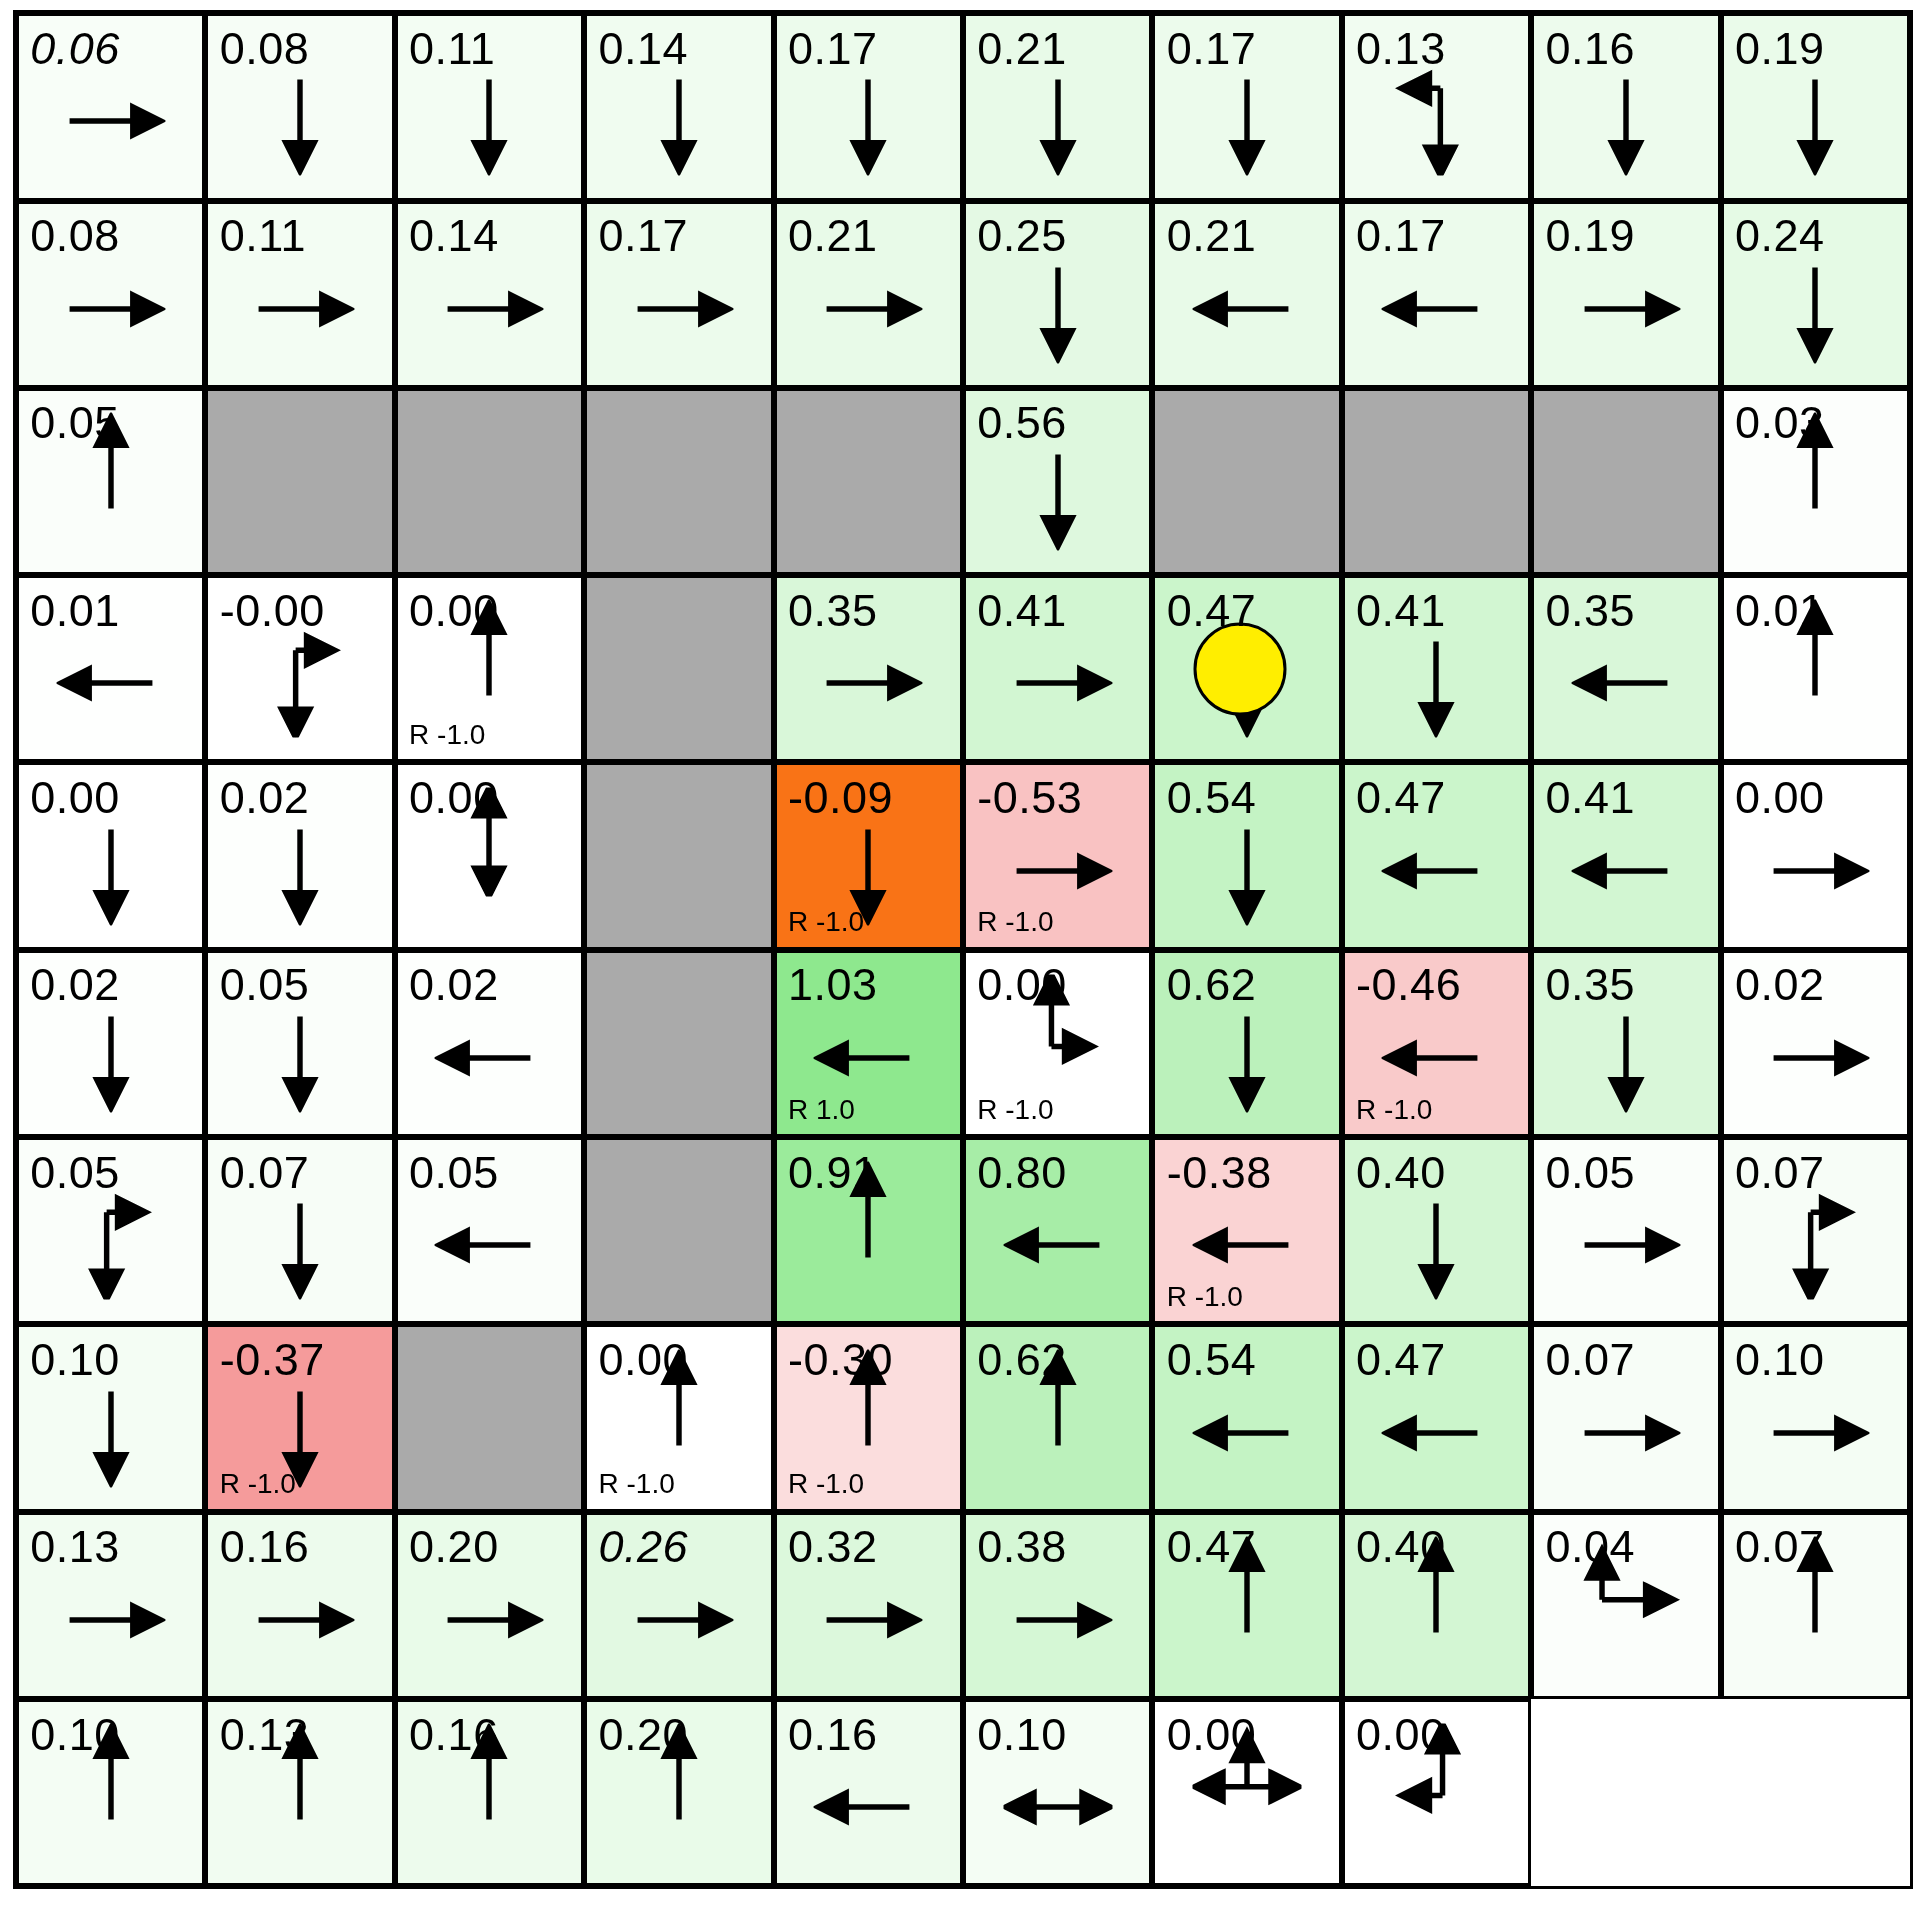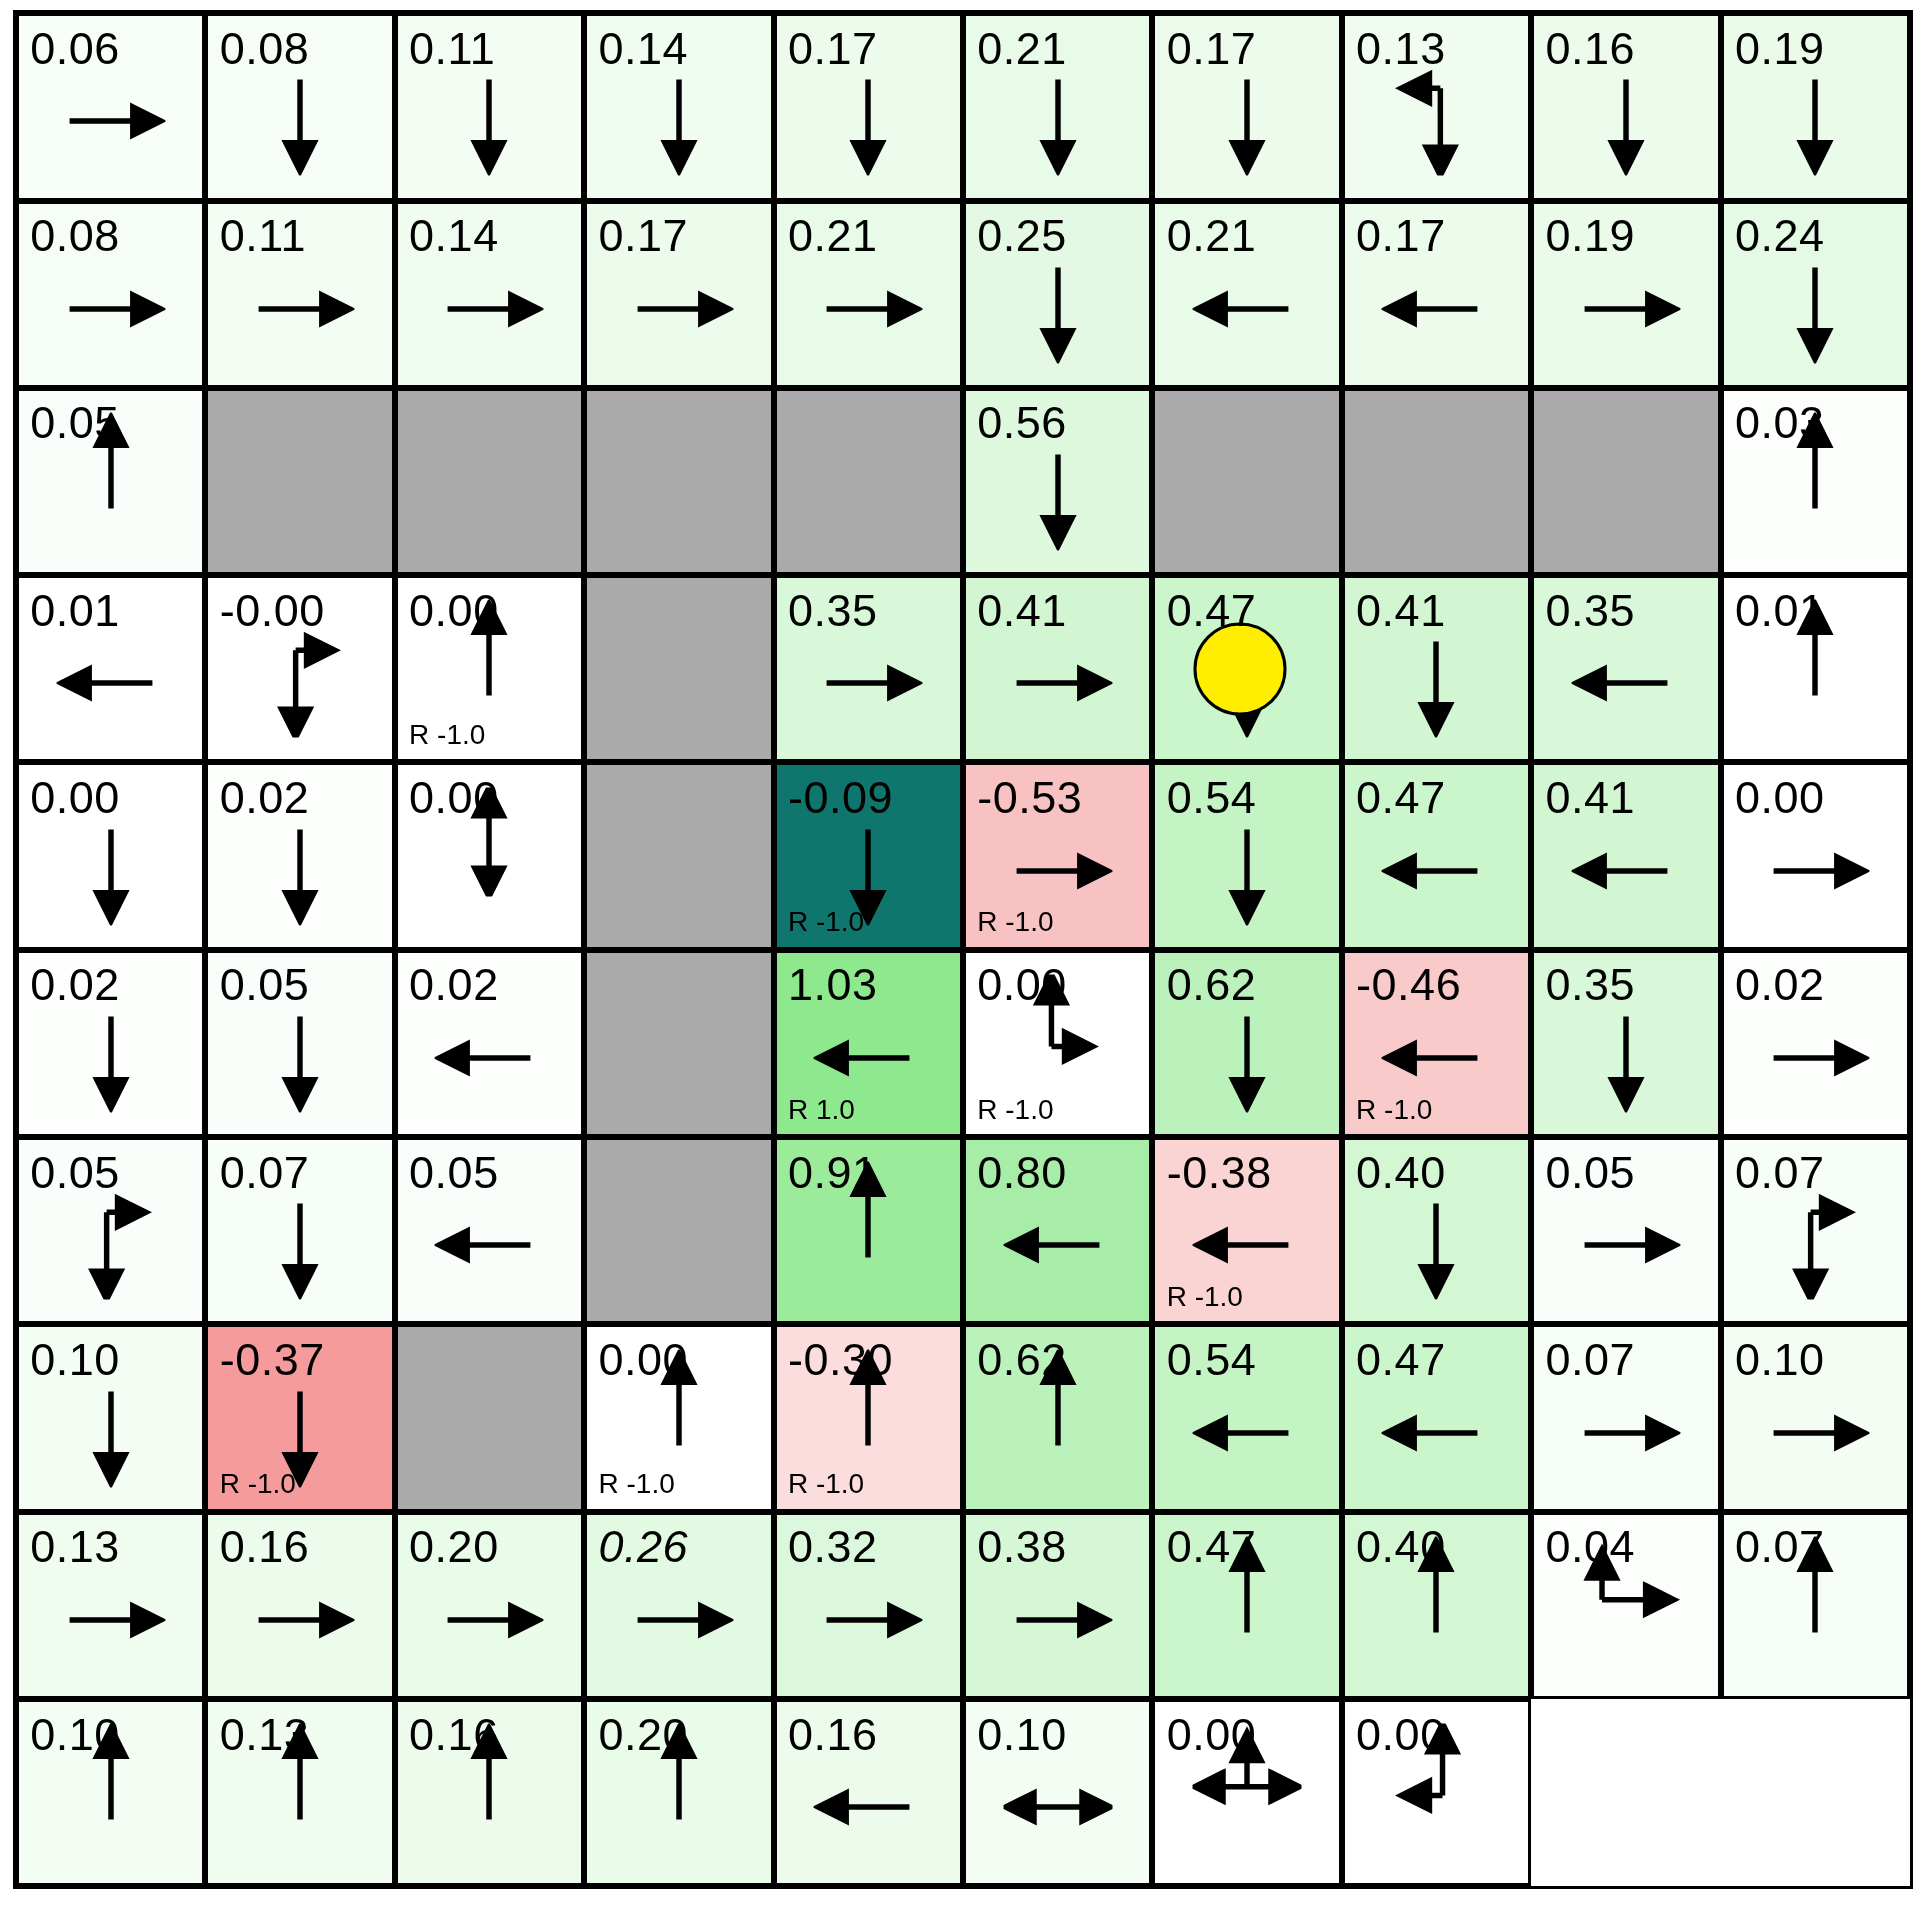--- a/index.html
+++ b/index.html
@@ -32,21 +32,21 @@
   .agent{
     position:absolute;left:46%;top:50%;transform:translate(-50%,-50%);
     width:93px;height:93px;border-radius:50%;
     border:3.3px solid #000;z-index:2;box-sizing:border-box;
   }
 </style>
 </head>
 <body>
 
 <div class="grid-wrap" id="grid">
-    <div class="cell" style="background: rgb(248, 254, 248);">
+    <div class="cell" style="background: rgb(248, 254, 248); font-style: italic;">
       <span class="val">0.06</span>
       <span class="arrow low">
         <svg viewBox="0 0 100 100" xmlns="http://www.w3.org/2000/svg">
           <g stroke="#000000" stroke-width="5" fill="#000000">
             <line x1="12" y1="50" x2="70" y2="50"></line>
             <polygon points="70,37 96,50 70,63"></polygon>
           </g>
         </svg>
       </span>
     </div>
@@ -433,21 +433,21 @@
         <svg viewBox="0 0 100 100" xmlns="http://www.w3.org/2000/svg">
           <g stroke="#000000" stroke-width="5" fill="#000000">
             <line x1="50" y1="26" x2="50" y2="74"></line>
             <polygon points="37,26 50,0 63,26"></polygon>
             <polygon points="37,74 50,100 63,74"></polygon>
           </g>
         </svg>
       </span>
     </div>
     <div class="cell" style="background: rgb(170, 170, 170);"></div>
-    <div class="cell" style="background: #0f766e;">
+    <div class="cell" style="background: #f97316;">
       <span class="val">-0.09</span>
       <span class="arrow low">
         <svg viewBox="0 0 100 100" xmlns="http://www.w3.org/2000/svg">
           <g stroke="#000000" stroke-width="5" fill="#000000">
             <line x1="50" y1="12" x2="50" y2="70"></line>
             <polygon points="37,70 50,96 63,70"></polygon>
           </g>
         </svg>
       </span>
       <span class="rw">R -1.0</span>

